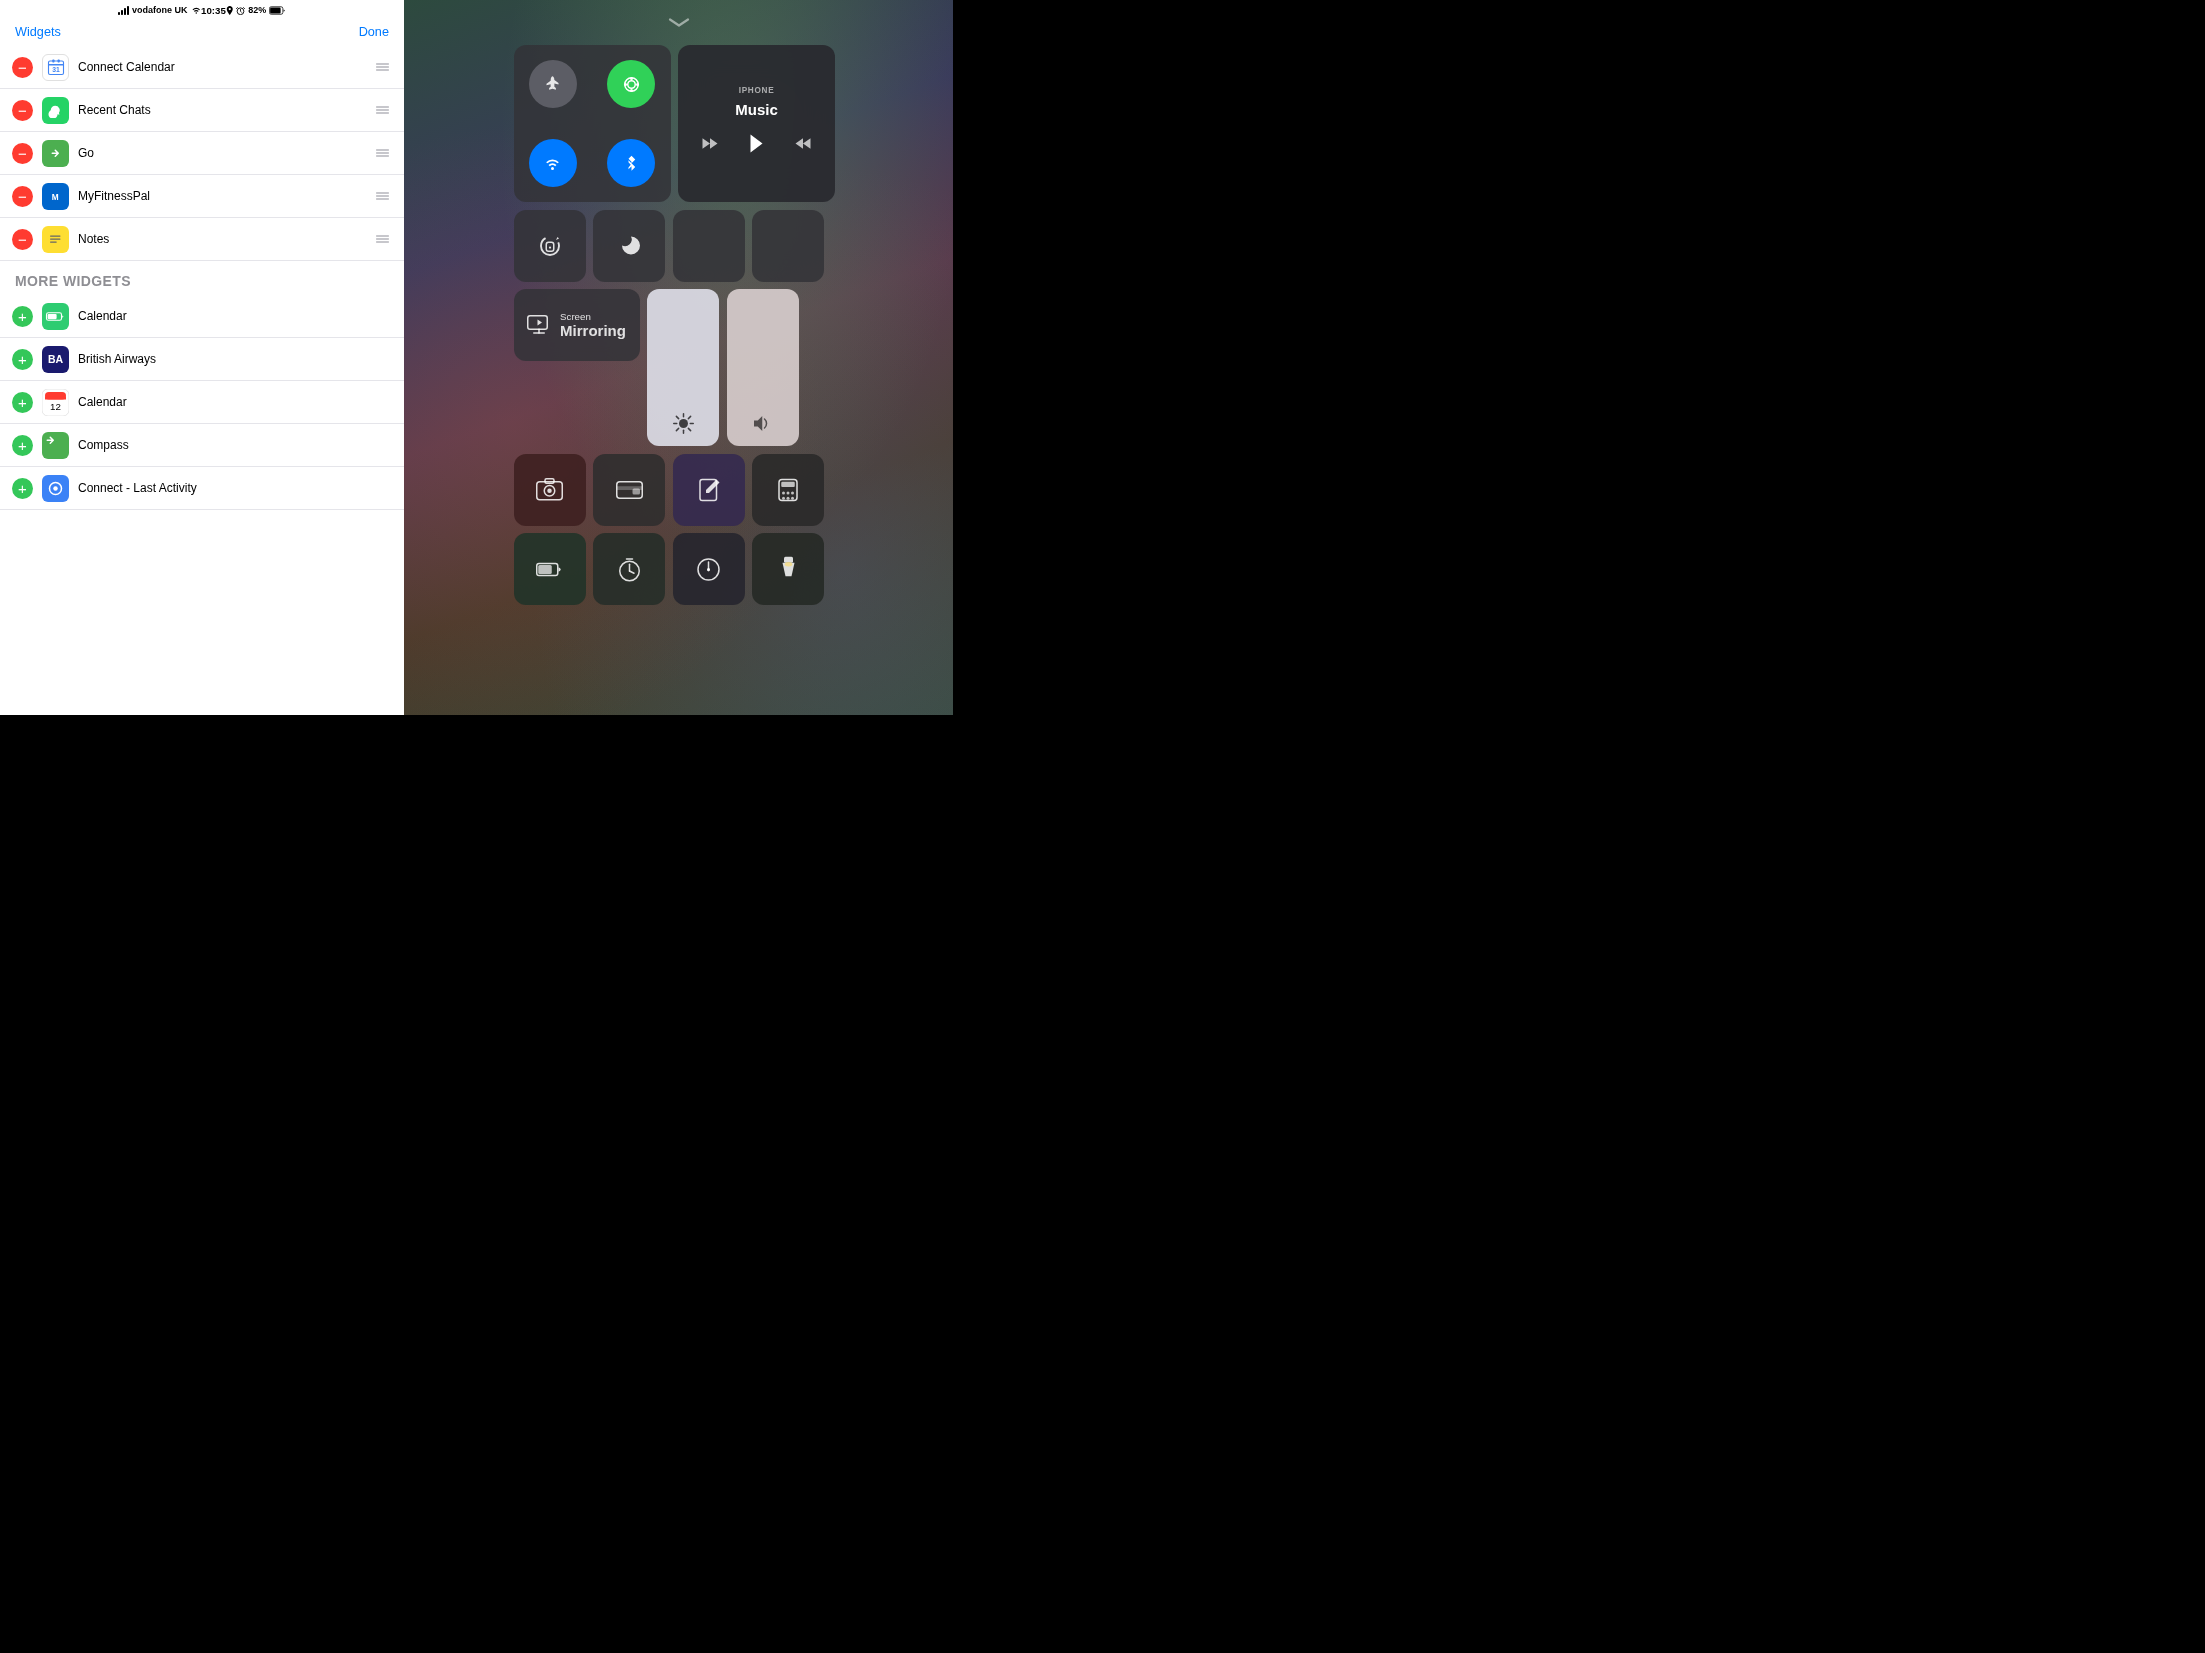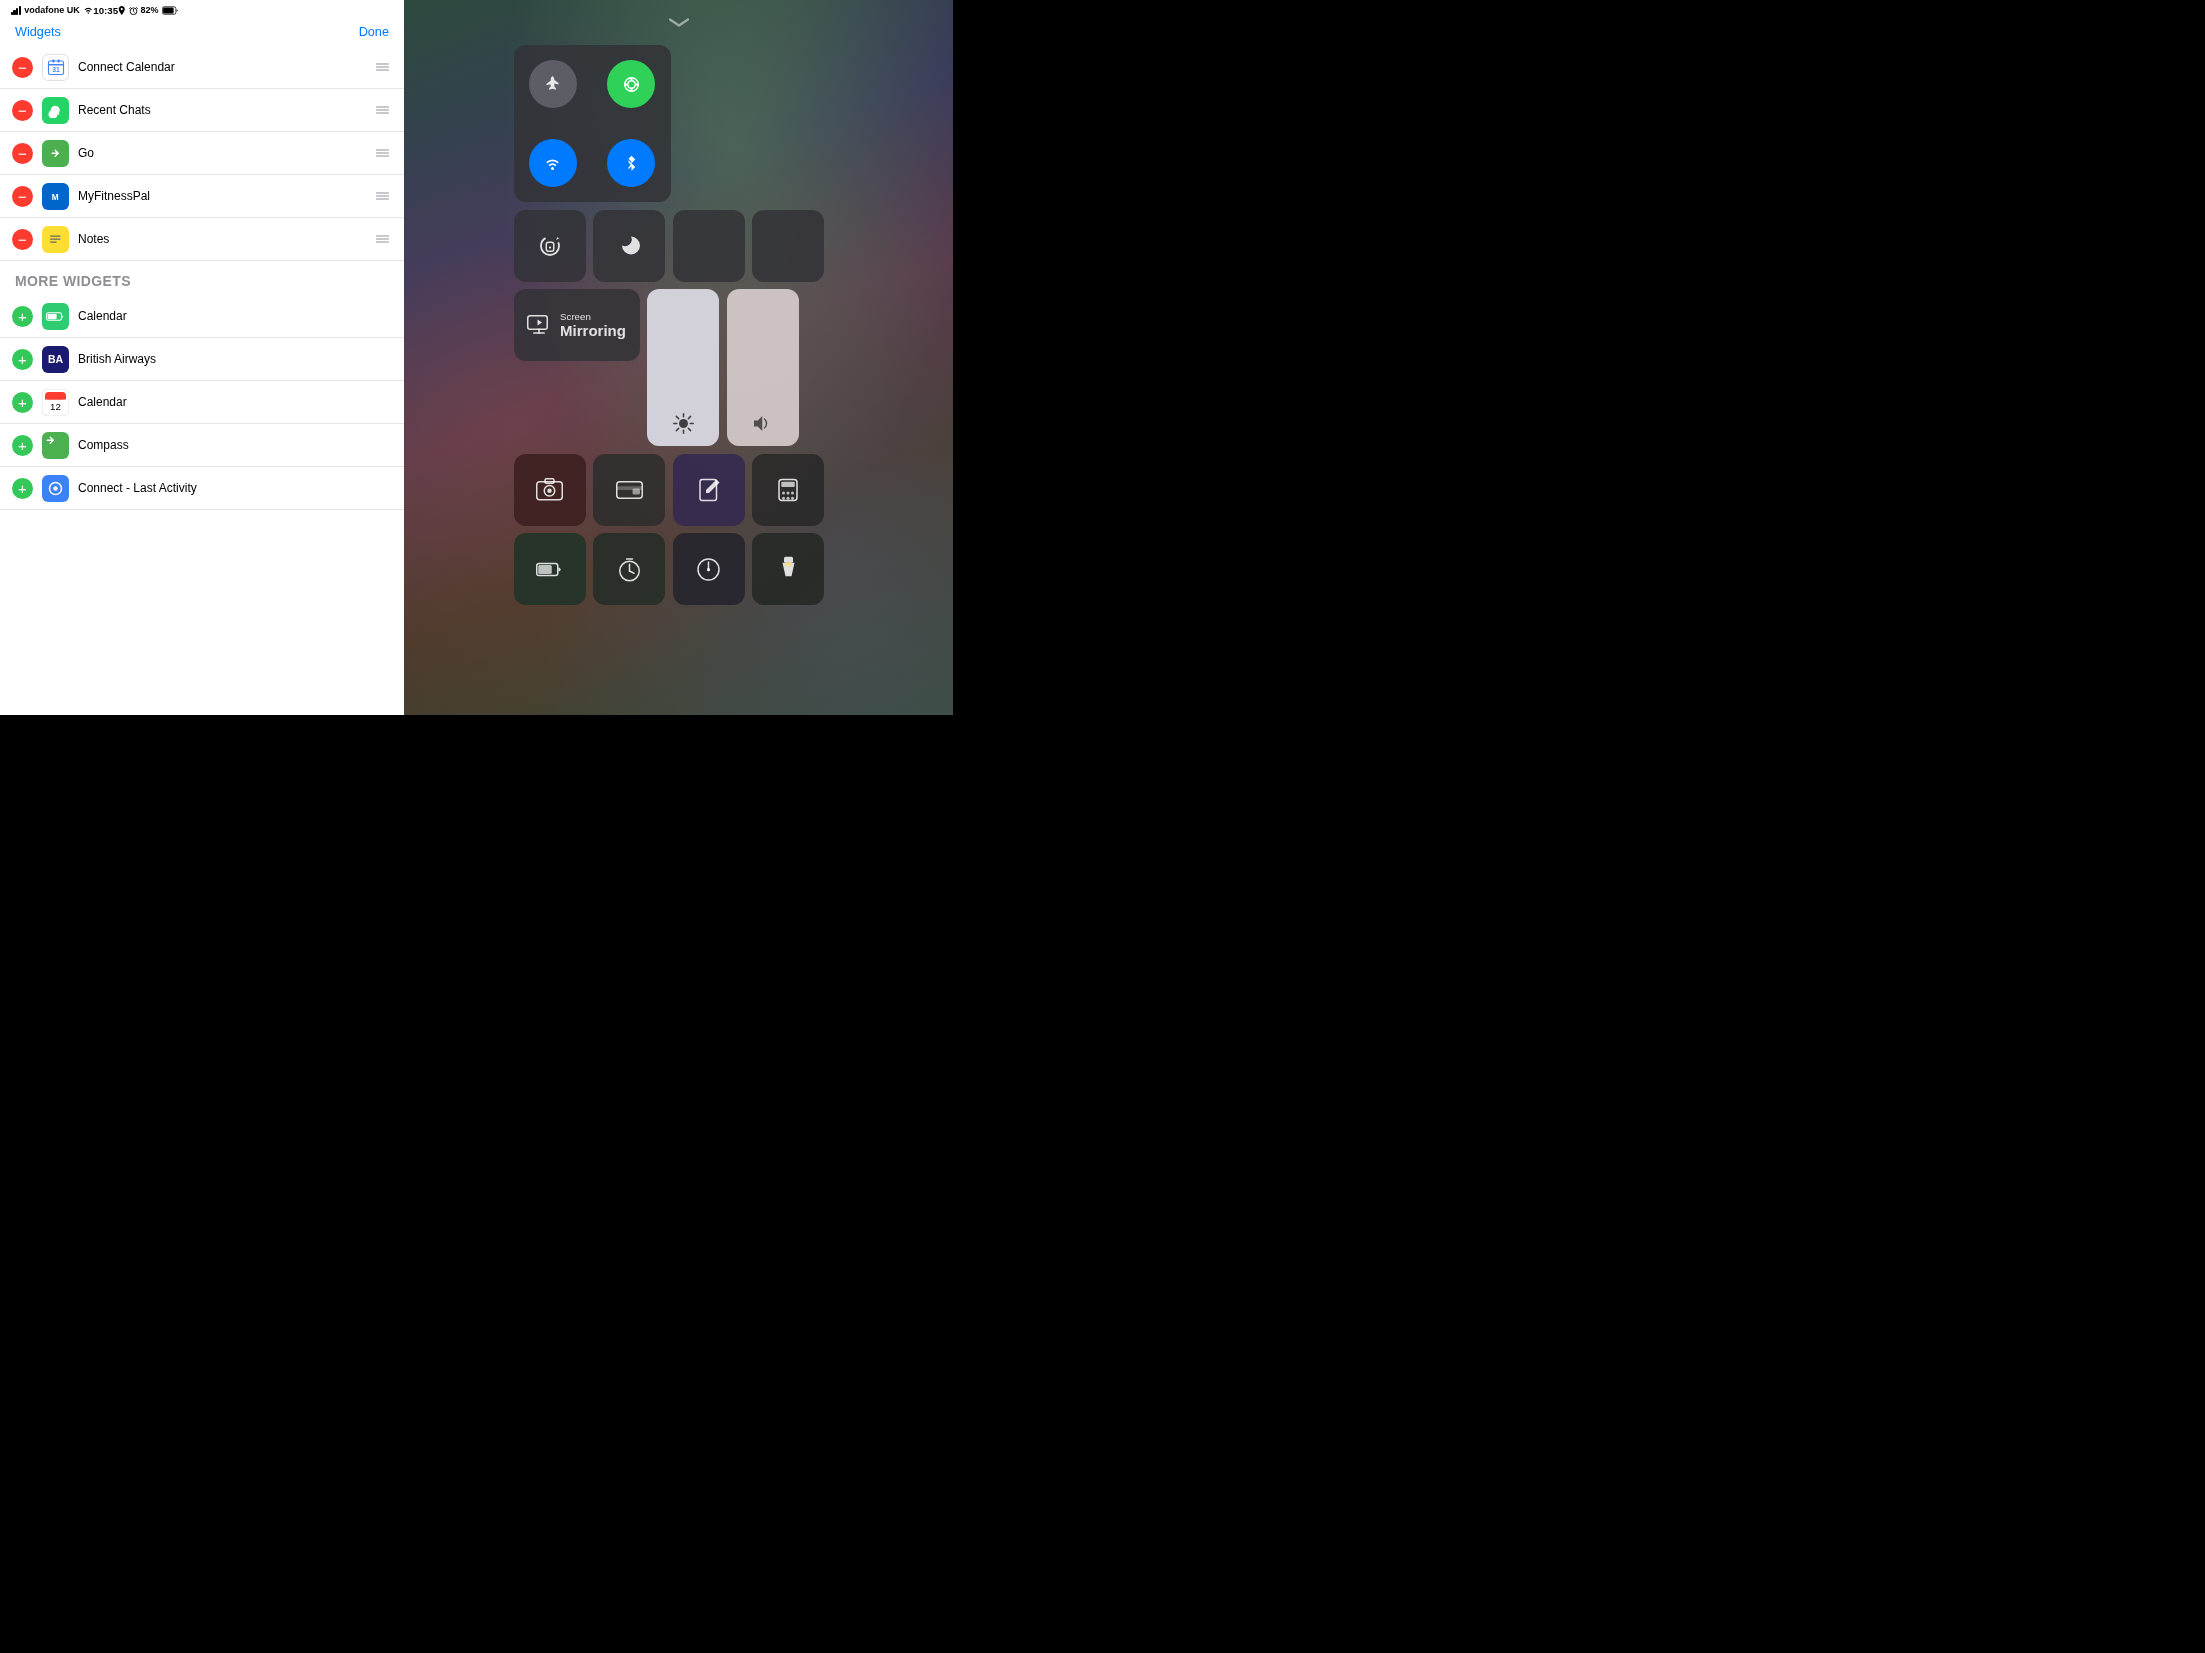--- a/index.html
+++ b/index.html
@@ -19,21 +19,21 @@
       height: 100%;
       background: #fff;
       display: flex;
       flex-direction: column;
       overflow: hidden;
     }
 
     .status-bar {
       display: flex;
       align-items: center;
-      justify-content: flex-start;
+      justify-content: center;
       padding: 4.5px 10.5px 3px;
       font-size: 9px;
       font-weight: 600;
     }
 
     .status-left { display: flex; align-items: center; gap: 3px; }
     .status-center { font-size: 9.7px; font-weight: 600; }
     .status-right { display: flex; align-items: center; gap: 3px; font-size: 9px; }
 
     .signal-bars { display: flex; align-items: flex-end; gap: 0.7px; height: 9px; }
@@ -578,20 +578,41 @@
 
         <div class="cc-connectivity-btn">
           <div class="cc-circle cc-circle-blue">
             <svg width="21" height="21" viewBox="0 0 28 28">
               <path d="M14 5l5 5-5 5 5 5-5 5V19l-4 4v-2.5l3-3.5-3-3.5V11l4 4V5zM14 5v8l-4-4 4-4z" fill="#fff"></path>
             </svg>
           </div>
         </div>
       </div>
 
+      <div class="cc-tile cc-music">
+        <span class="cc-music-label-top">IPHONE</span>
+        <span class="cc-music-label-main">Music</span>
+        <div class="cc-music-controls">
+          <button class="cc-music-btn">
+            <svg width="18" height="15" viewBox="0 0 24 20">
+              <path d="M12 10L2 3v14l10-7zm10 0L12 3v14l10-7z" fill="rgba(255,255,255,0.7)"></path>
+            </svg>
+          </button>
+          <button class="cc-music-btn play">
+            <svg width="21" height="21" viewBox="0 0 28 28">
+              <polygon points="6,2 22,14 6,26" fill="#fff"></polygon>
+            </svg>
+          </button>
+          <button class="cc-music-btn">
+            <svg width="18" height="15" viewBox="0 0 24 20">
+              <path d="M2 10l10 7V3L2 10zm10 0l10 7V3L12 10z" fill="rgba(255,255,255,0.7)"></path>
+            </svg>
+          </button>
+        </div>
+      </div>
     </div>
 
     <div class="cc-row">
 
       <div class="cc-tile cc-tile-sm">
         <svg width="30" height="30" viewBox="0 0 40 40">
           <circle cx="20" cy="20" r="12" fill="none" stroke="rgba(255,255,255,0.85)" stroke-width="2.5" stroke-dasharray="50 20"></circle>
           <rect x="15" y="15" width="10" height="12" rx="3" fill="none" stroke="rgba(255,255,255,0.85)" stroke-width="2"></rect>
           <circle cx="20" cy="22" r="1.5" fill="rgba(255,255,255,0.85)"></circle>
           <path d="M28 12l2-4 2 2-4 2z" fill="rgba(255,255,255,0.85)"></path>

